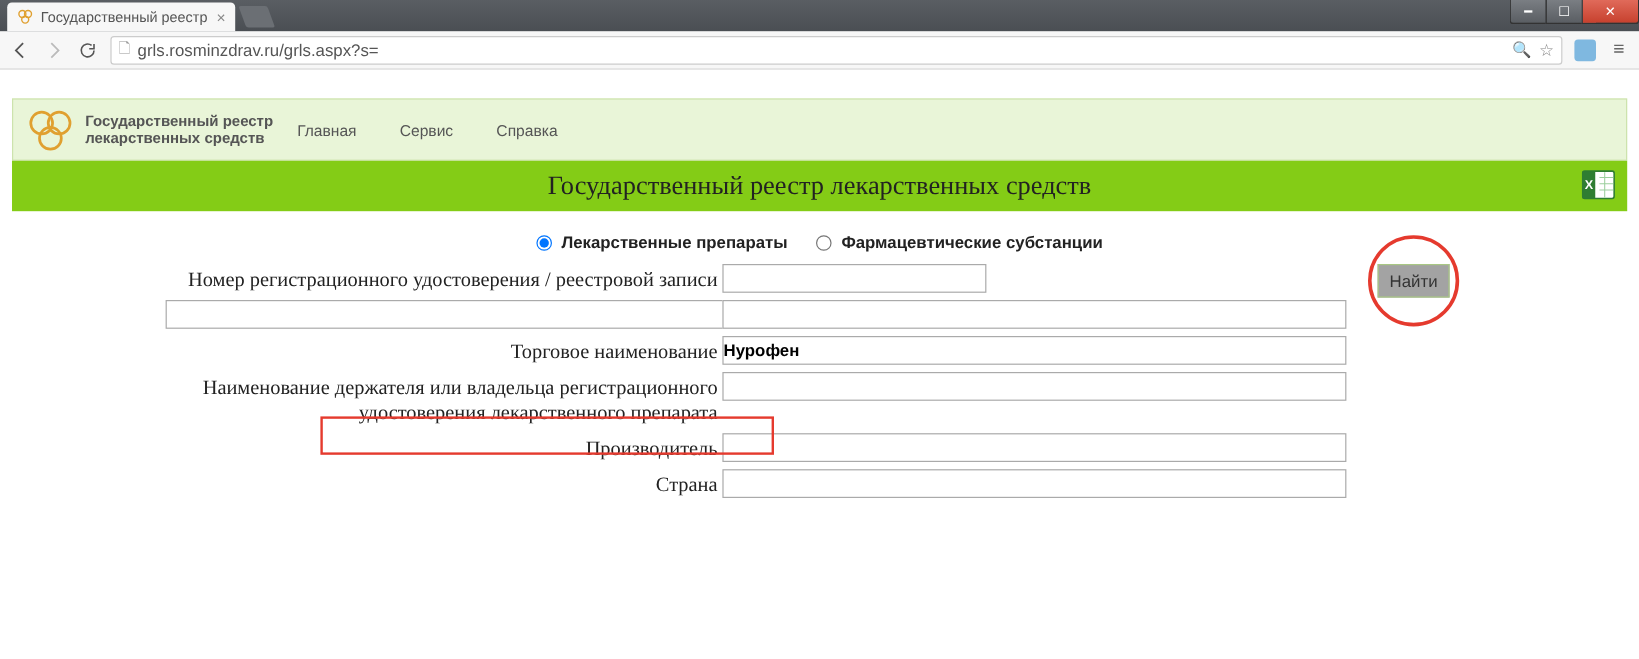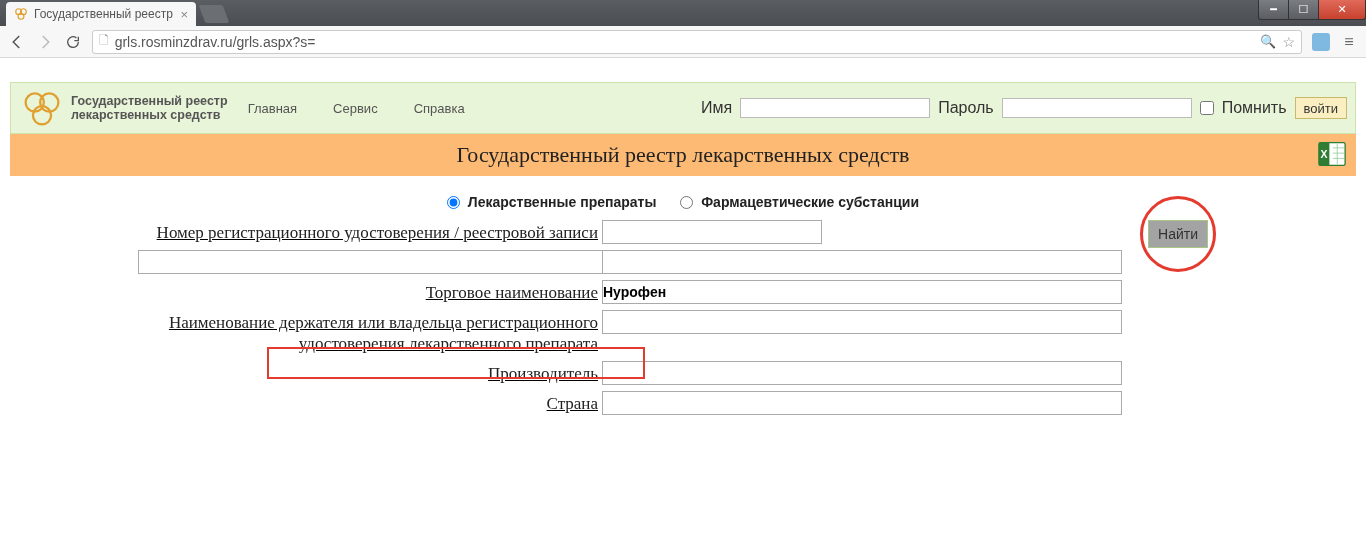--- a/index.html
+++ b/index.html
@@ -140,21 +140,21 @@
   }
   .login-area input[type=checkbox]{ width:14px; height:14px; }
   .login-btn {
     background:#fbefc2; border:1px solid #c8b96d;
     height:22px; padding:0 8px; font-size:13px; color:#333;
     cursor:pointer;
   }
 
   
   .band {
-    background: #fdba74;
+    background: #84cc16;
     height: 42px;
     display:flex; align-items:center; justify-content:center;
     position: relative;
   }
   .band-title {
     font-family: Georgia, "Times New Roman", serif;
     font-size: 22px; color:#222;
   }
   .excel-icon {
     position:absolute; right:10px; top:6px;
@@ -176,21 +176,20 @@
     justify-content:center;
     gap: 6px;
     padding: 0 10px;
   }
   .form-grid {
     display:grid;
     grid-template-columns: 460px 520px;
     column-gap: 4px;
     row-gap: 6px;
     align-items: start;
-    text-decoration: underline;
   }
   .fld-label {
     font-family: Georgia, "Times New Roman", serif;
     font-size: 17px;
     color:#222;
     text-align: right;
     line-height: 1.25;
     padding-top: 2px;
   }
   .fld-input {
@@ -299,29 +298,20 @@
         </g>
       </svg>
     </div>
     <div class="brand-text"><span>Государственный реестр</span><br><span>лекарственных средств</span></div>
     <div class="nav-links">
       <span class="nav-link">Главная</span>
       <span class="nav-link">Сервис</span>
       <span class="nav-link">Справка</span>
     </div>
     <div class="spacer"></div>
-    <div class="login-area">
-      <label>Имя</label>
-      <input type="text" style="">
-      <label>Пароль</label>
-      <input type="password" style="">
-      <input type="checkbox" style="">
-      <label>Помнить</label>
-      <button class="login-btn">войти</button>
-    </div>
   </div>
 
   <div class="band">
     <div class="band-title">Государственный реестр лекарственных средств</div>
     <span class="excel-icon">
       <svg viewBox="0 0 32 32" width="28" height="28">
         <rect x="1" y="3" width="30" height="26" rx="2" fill="#fff" stroke="#2f7d32" stroke-width="1.5"></rect>
         <rect x="1" y="3" width="12" height="26" fill="#2f7d32"></rect>
         <text x="7" y="20" font-size="12" font-family="Arial" font-weight="bold" fill="#fff" text-anchor="middle">X</text>
         <line x1="17" y1="9" x2="30" y2="9" stroke="#9bcf9d"></line>

